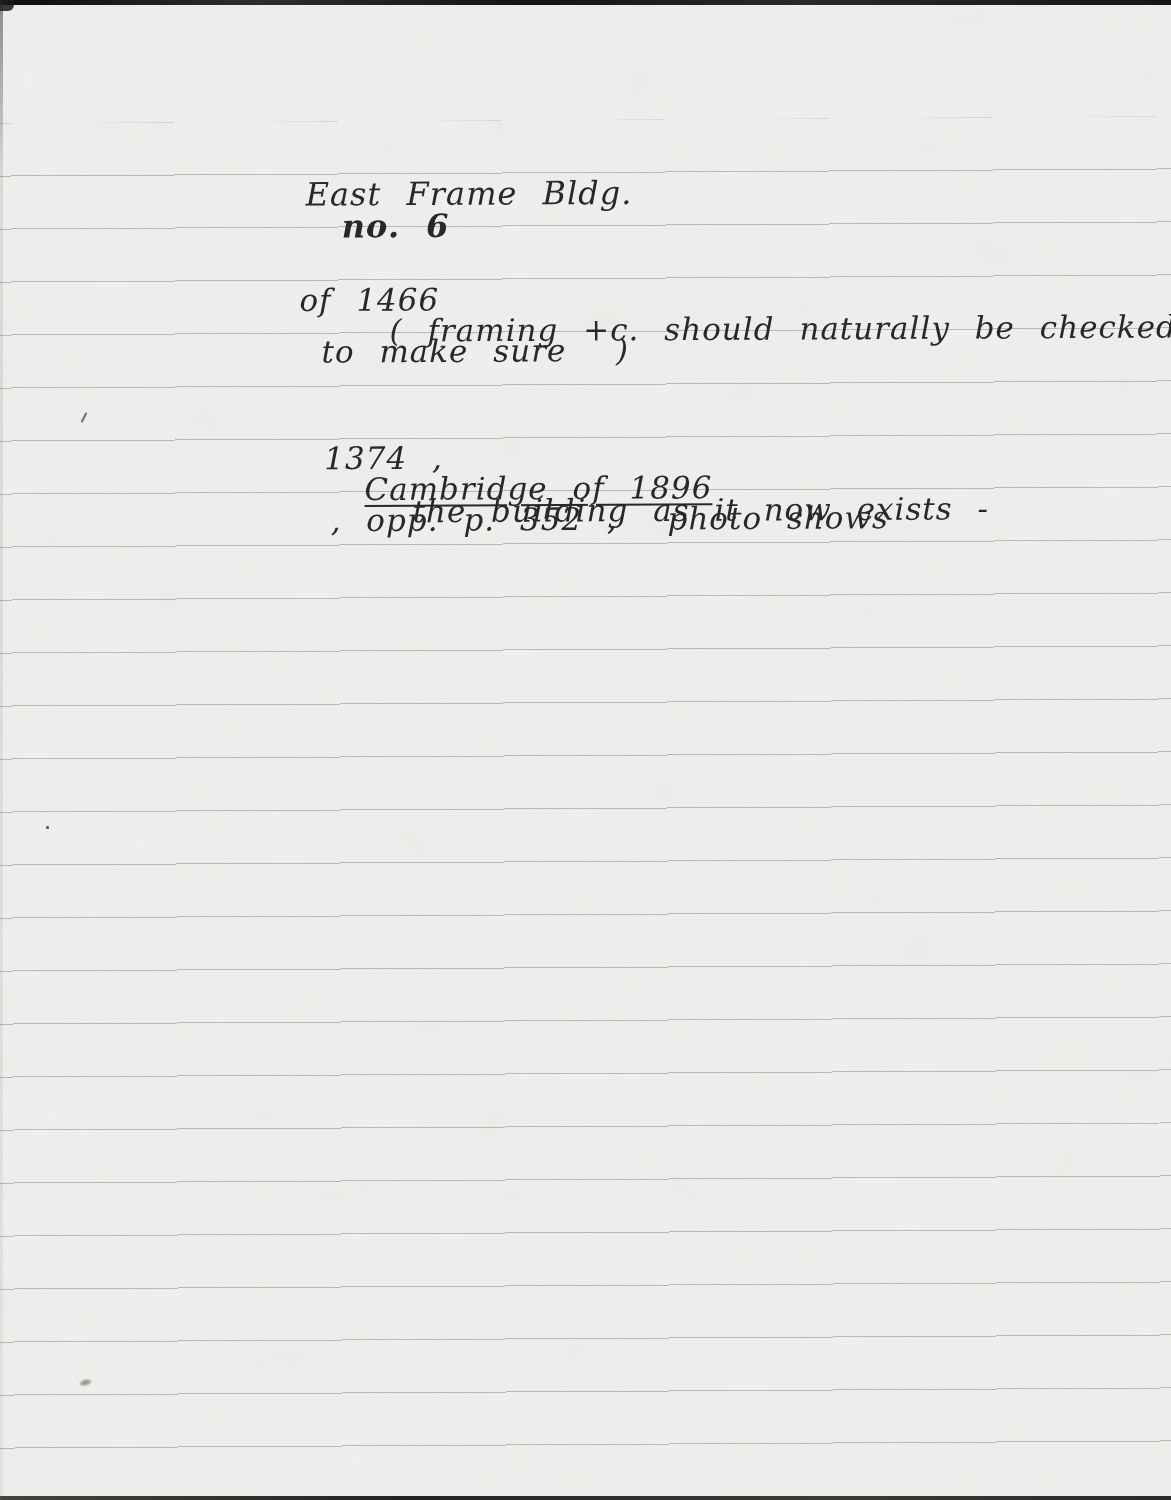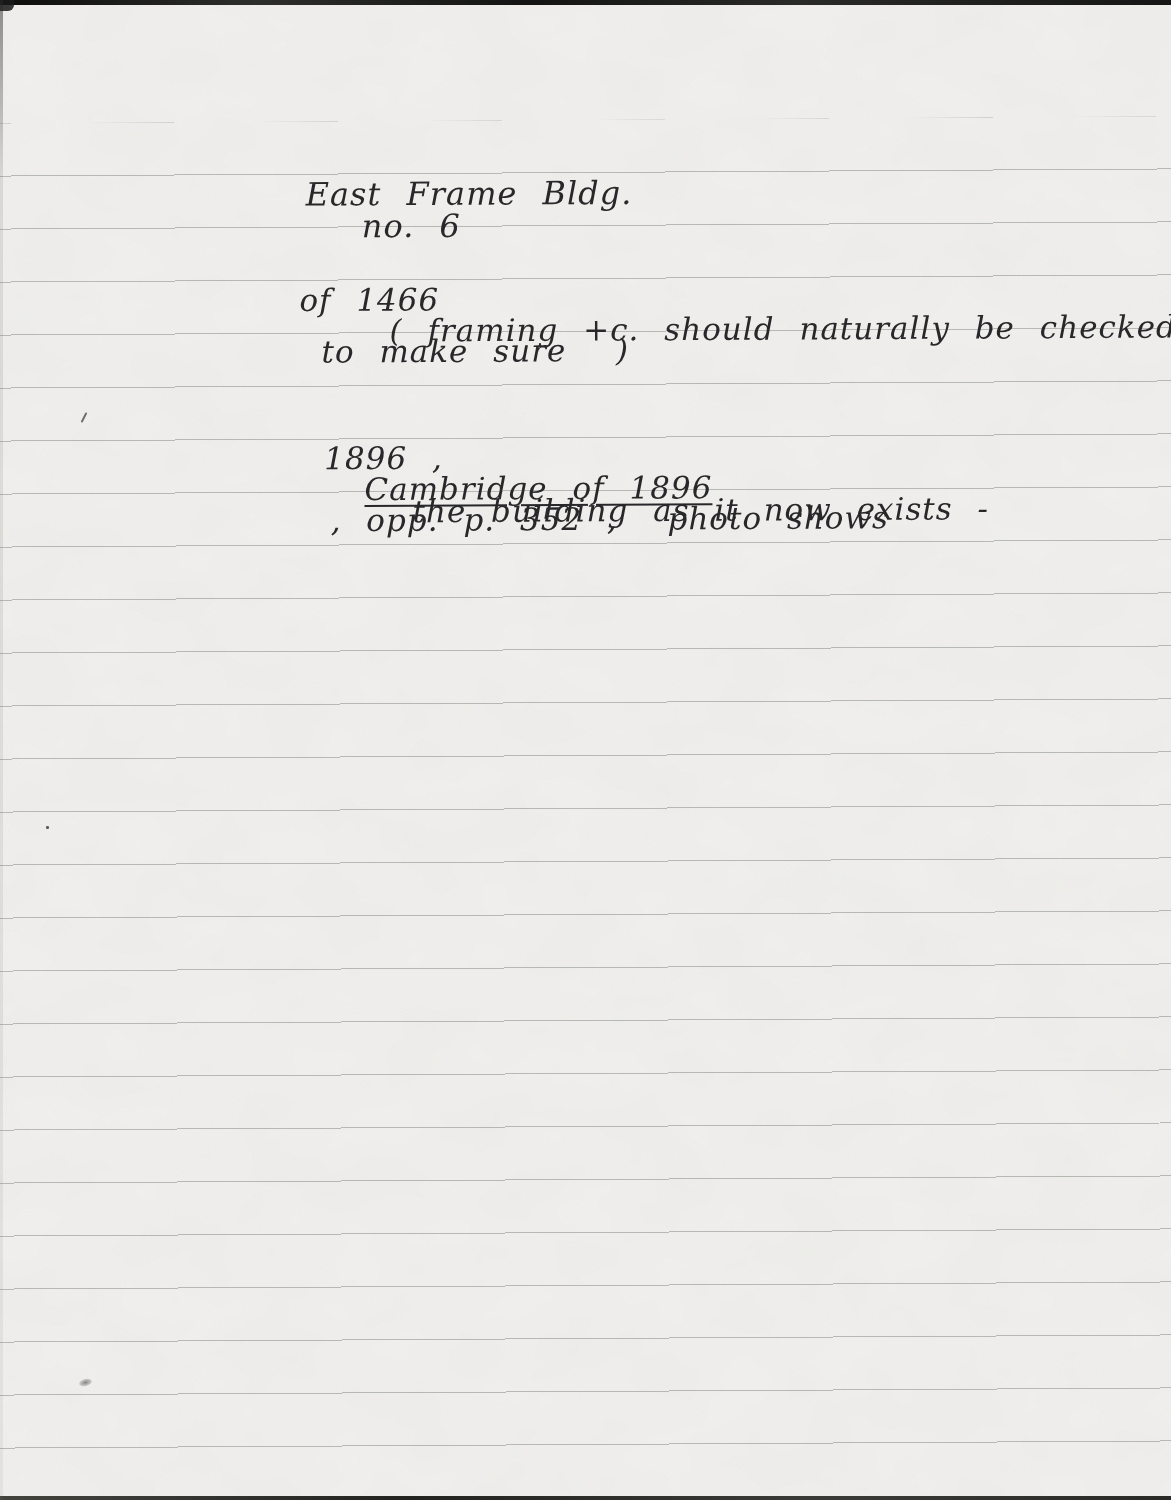--- a/index.html
+++ b/index.html
@@ -70,21 +70,21 @@
     font-style: italic;
     color: #28282b;
     letter-spacing: 1px;
     word-spacing: 14px;
     white-space: pre;
     line-height: 1;
     transform: rotate(-0.3deg);
   }
   .hw .seg { display: inline-block; }
   .title-line   { left: 205px; top: 146px; font-size: 32px; }
-  .gap-number   { margin-left: 56px; }
+  .gap-number   { margin-left: 36px; font-weight: bold; }
   .line-1842    { left: 200px; top: 252px; font-size: 31px; }
   .gap-paren    { margin-left: 90px; }
   .line-1842b   { left: 222px; top: 305px; font-size: 31px; }
   .line-1896    { left: 225px; top: 411px; font-size: 31px; }
   .gap-title    { margin-left: 40px; }
   .gap-cite     { margin-left: 6px; }
   .underlined {
     text-decoration: underline;
     text-decoration-thickness: 1.5px;
     text-underline-offset: 5px;
@@ -149,21 +149,21 @@
   <div class="hw line-1842">
     <span class="seg">of 1466</span>
     <span class="seg gap-paren">( framing +c. should naturally be checked</span>
   </div>
 
   <div class="hw line-1842b">
     <span class="seg">to make sure  )</span>
   </div>
 
   <div class="hw line-1896">
-    <span class="seg">1896 ,</span>
+    <span class="seg">1374 ,</span>
     <span class="seg gap-title underlined">Cambridge of 1896</span>
     <span class="seg gap-cite">, opp. p. 352 ,  photo shows</span>
   </div>
 
   <div class="hw line-1896b">
     <span class="seg">the building as it now exists -</span>
   </div>
 
   <div class="mark-tick"></div>
   <div class="mark-dot"></div>

